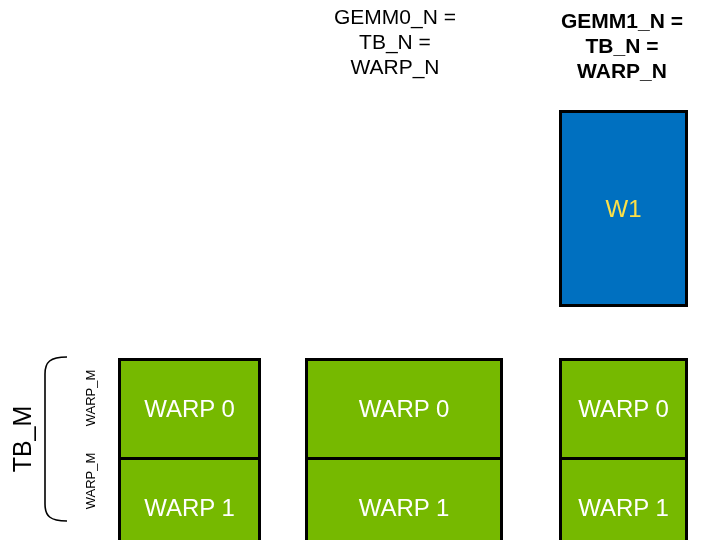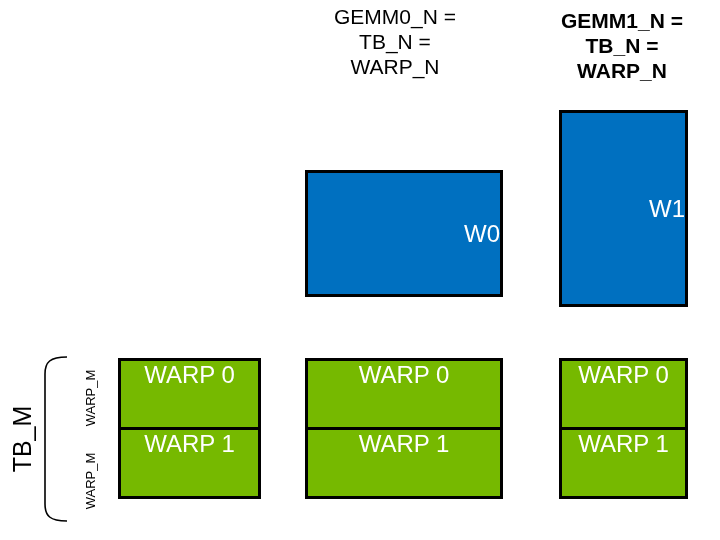--- a/index.html
+++ b/index.html
@@ -25,39 +25,39 @@
     color:var(--ink);
     white-space:pre-line;
     letter-spacing:0px;
   }
   .hdr0{left:310px;top:4px;}
   .hdr1{left:537px;top:8px;font-weight:bold;}
   .tile{
     position:absolute;
     box-sizing:border-box;
     border:3px solid var(--ink);
-    display:flex;align-items:center;justify-content:flex-end;
-    color:#ffffff;
+    display:flex;align-items:center;justify-content:center;
+    color:#fde047;
   }
   .tile-blue{background:var(--blue);font-size:24px;}
   .w0{left:305px;top:170px;width:198px;height:127px;}
   .w1{left:559px;top:110px;width:129px;height:197px;}
   .warp-col{
     position:absolute;
     top:358px;
   }
   .col0{left:118px;width:143px;}
   .col1{left:305px;width:198px;}
   .col2{left:559px;width:129px;}
   .warp-cell{
     box-sizing:border-box;
     border:3px solid var(--ink);
     background:var(--green);
-    height:72px;
-    display:flex;justify-content:center;
+    height:102px;
+    display:flex;align-items:center;justify-content:center;
     color:#fff;
     font-size:24px;
   }
   .warp-cell + .warp-cell{margin-top:-3px;}
   .bracket{
     position:absolute;
     left:41px;top:355px;
     width:27px;height:168px;
   }
   .vlabel{
@@ -85,23 +85,20 @@
 <div class="canvas">
 
   <div class="hdr hdr0">GEMM0_N =
 TB_N =
 WARP_N</div>
 
   <div class="hdr hdr1">GEMM1_N =
 TB_N =
 WARP_N</div>
 
-  <div class="tile tile-blue w0">
-    <span>W0</span>
-  </div>
 
   <div class="tile tile-blue w1">
     <span>W1</span>
   </div>
 
   <svg class="bracket" viewBox="0 0 27 168" aria-hidden="true">
     <path d="M26,2 C9,2 4,7 4,19 L4,149 C4,161 9,166 26,166" fill="none" stroke="#000" stroke-width="1.6"></path>
   </svg>
 
   <div class="vlabel tbm">TB_M</div>

